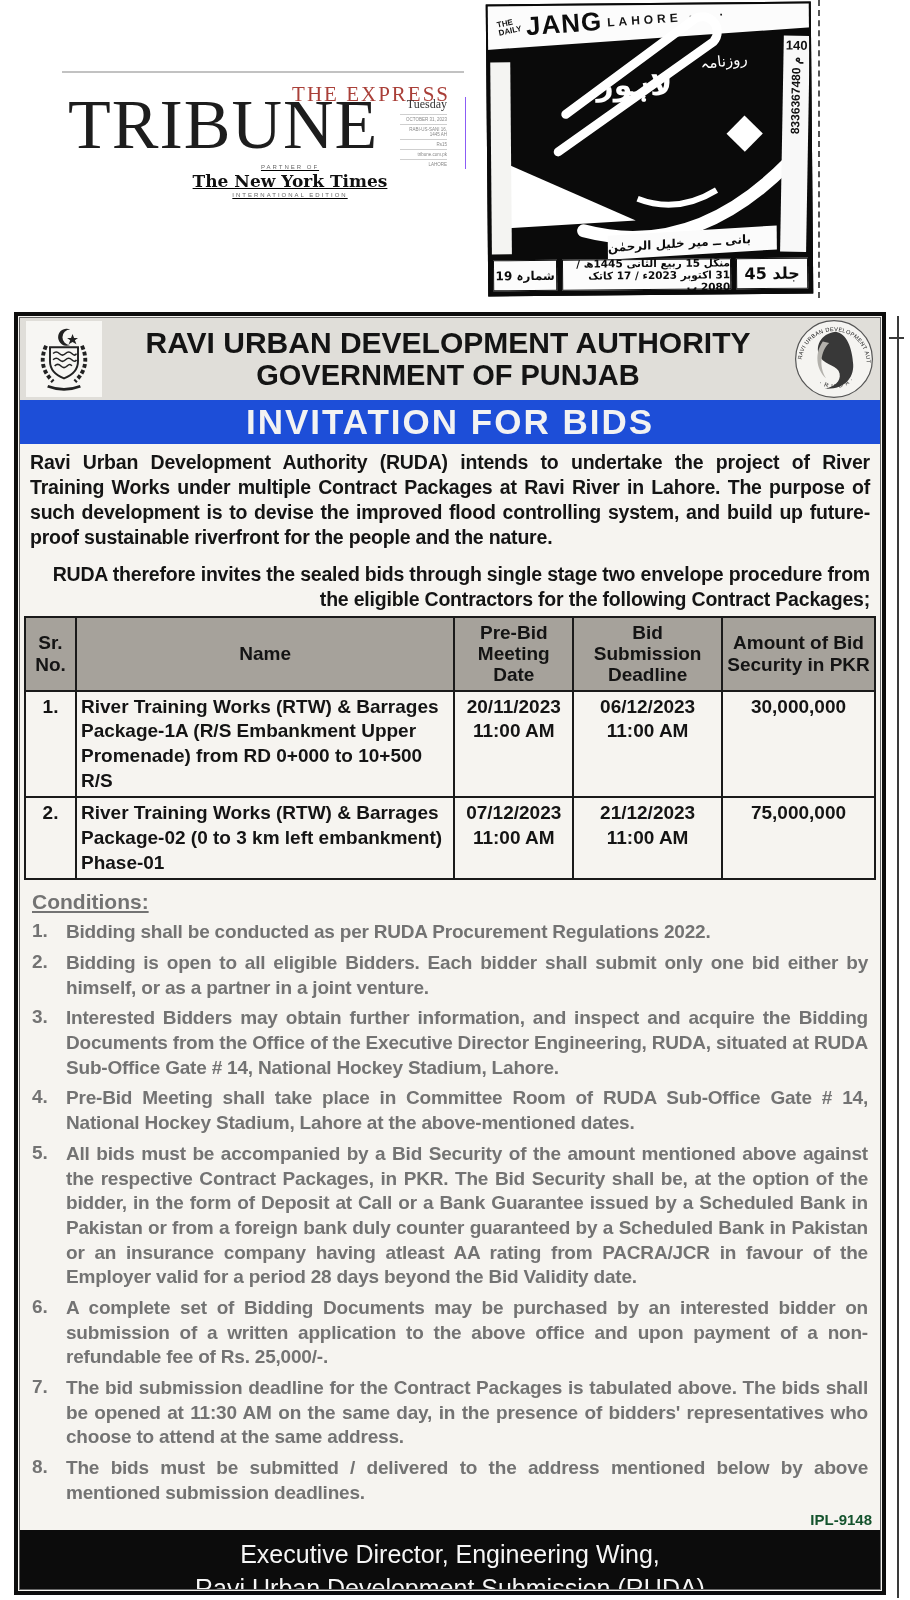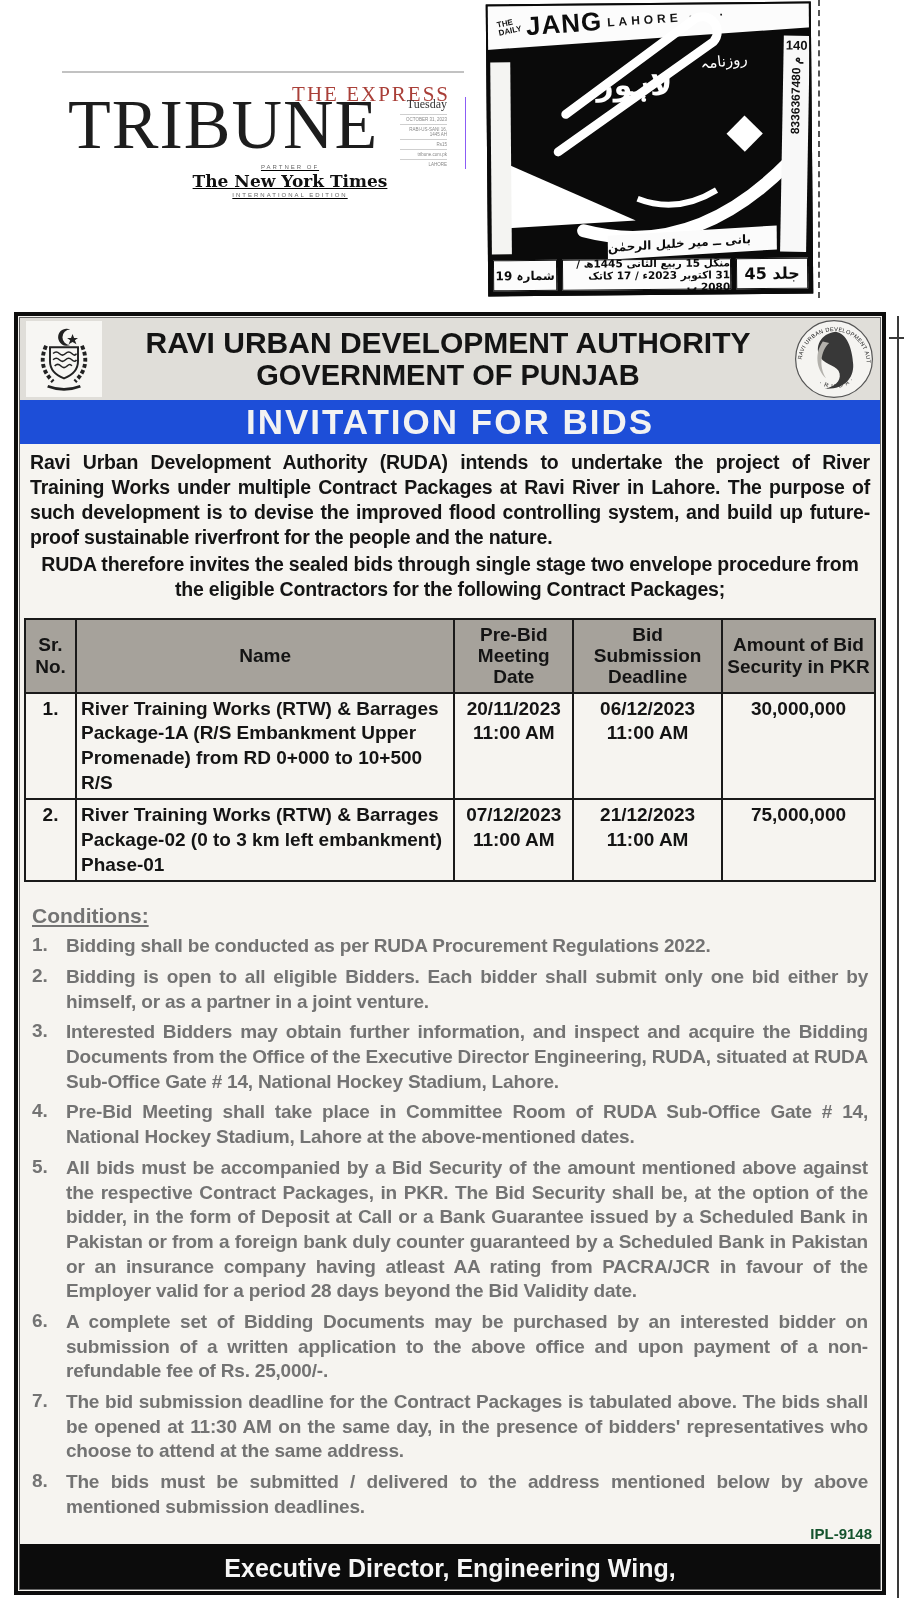--- a/index.html
+++ b/index.html
@@ -52,38 +52,38 @@
   .n-titles { flex:1; text-align:center; color:#141414; }
   .n-title1 { font-size:30px; font-weight:bold; letter-spacing:0px; line-height:1.15; }
   .n-title2 { font-size:29px; font-weight:bold; line-height:1.1; }
   .n-logo { width:80px; height:80px; flex:0 0 auto; }
 
   .n-banner { height:44px; background:#1d4ed8; display:flex; align-items:center; justify-content:center; }
   .n-banner span { color:#f2f2f2; font-size:35px; font-weight:bold; letter-spacing:2px; }
 
   .n-intro { padding:6px 10px 2px 10px; color:#141414; }
   .n-intro p { font-size:19.5px; font-weight:600; line-height:1.28; text-align:justify; letter-spacing:-0.2px; }
-  .n-intro p + p { margin-top:2px; text-align:center; }
-
-  table.bids { width:calc(100% - 8px); margin:14px 4px; border-collapse:collapse; color:#141414; table-layout:fixed; }
+  .n-intro p + p { margin-top:12px; text-align:right; }
+
+  table.bids { width:calc(100% - 8px); margin:2px 4px; border-collapse:collapse; color:#141414; table-layout:fixed; }
   table.bids th, table.bids td { border:2px solid #1a1a1a; }
   table.bids th { background:#a6a29b; font-size:19px; font-weight:bold; line-height:1.12; padding:4px 2px; white-space:pre-line; }
   table.bids td { font-size:19px; font-weight:600; padding:3px 4px; vertical-align:top; line-height:1.3; }
   td.c { text-align:center; white-space:pre-line; }
   .col-sr { width:6%; } .col-name { width:44.5%; } .col-pre { width:14%; } .col-sub { width:17.5%; } .col-amt { width:18%; }
 
   .n-cond { padding:4px 12px 0 12px; color:#737373; }
   .cond-title { font-size:21px; font-weight:bold; text-decoration:underline; margin:4px 0 6px 0; }
   .cond { display:flex; margin-bottom:6px; }
   .cond .num { flex:0 0 34px; font-size:19px; font-weight:600; }
   .cond .txt { flex:1; font-size:19px; font-weight:600; line-height:1.3; text-align:justify; letter-spacing:-0.2px; }
   .ipl { text-align:right; font-size:15px; font-weight:bold; padding:0 8px 2px 0; color:#14532d; }
 
   .n-footer { background:#0c0c0c; color:#f6f6f6; text-align:center; padding:8px 4px 10px 4px; }
-  .n-footer div { font-weight:bold; line-height:1.33; }
+  .n-footer div { font-weight:normal; line-height:1.33; }
   .f1, .f2 { font-size:25px; }
 </style>
 </head>
 <body>
 
 <div class="page">
 
   <div class="trib">
     <div class="trib-rule"></div>
     <div class="trib-kicker">THE EXPRESS</div>

